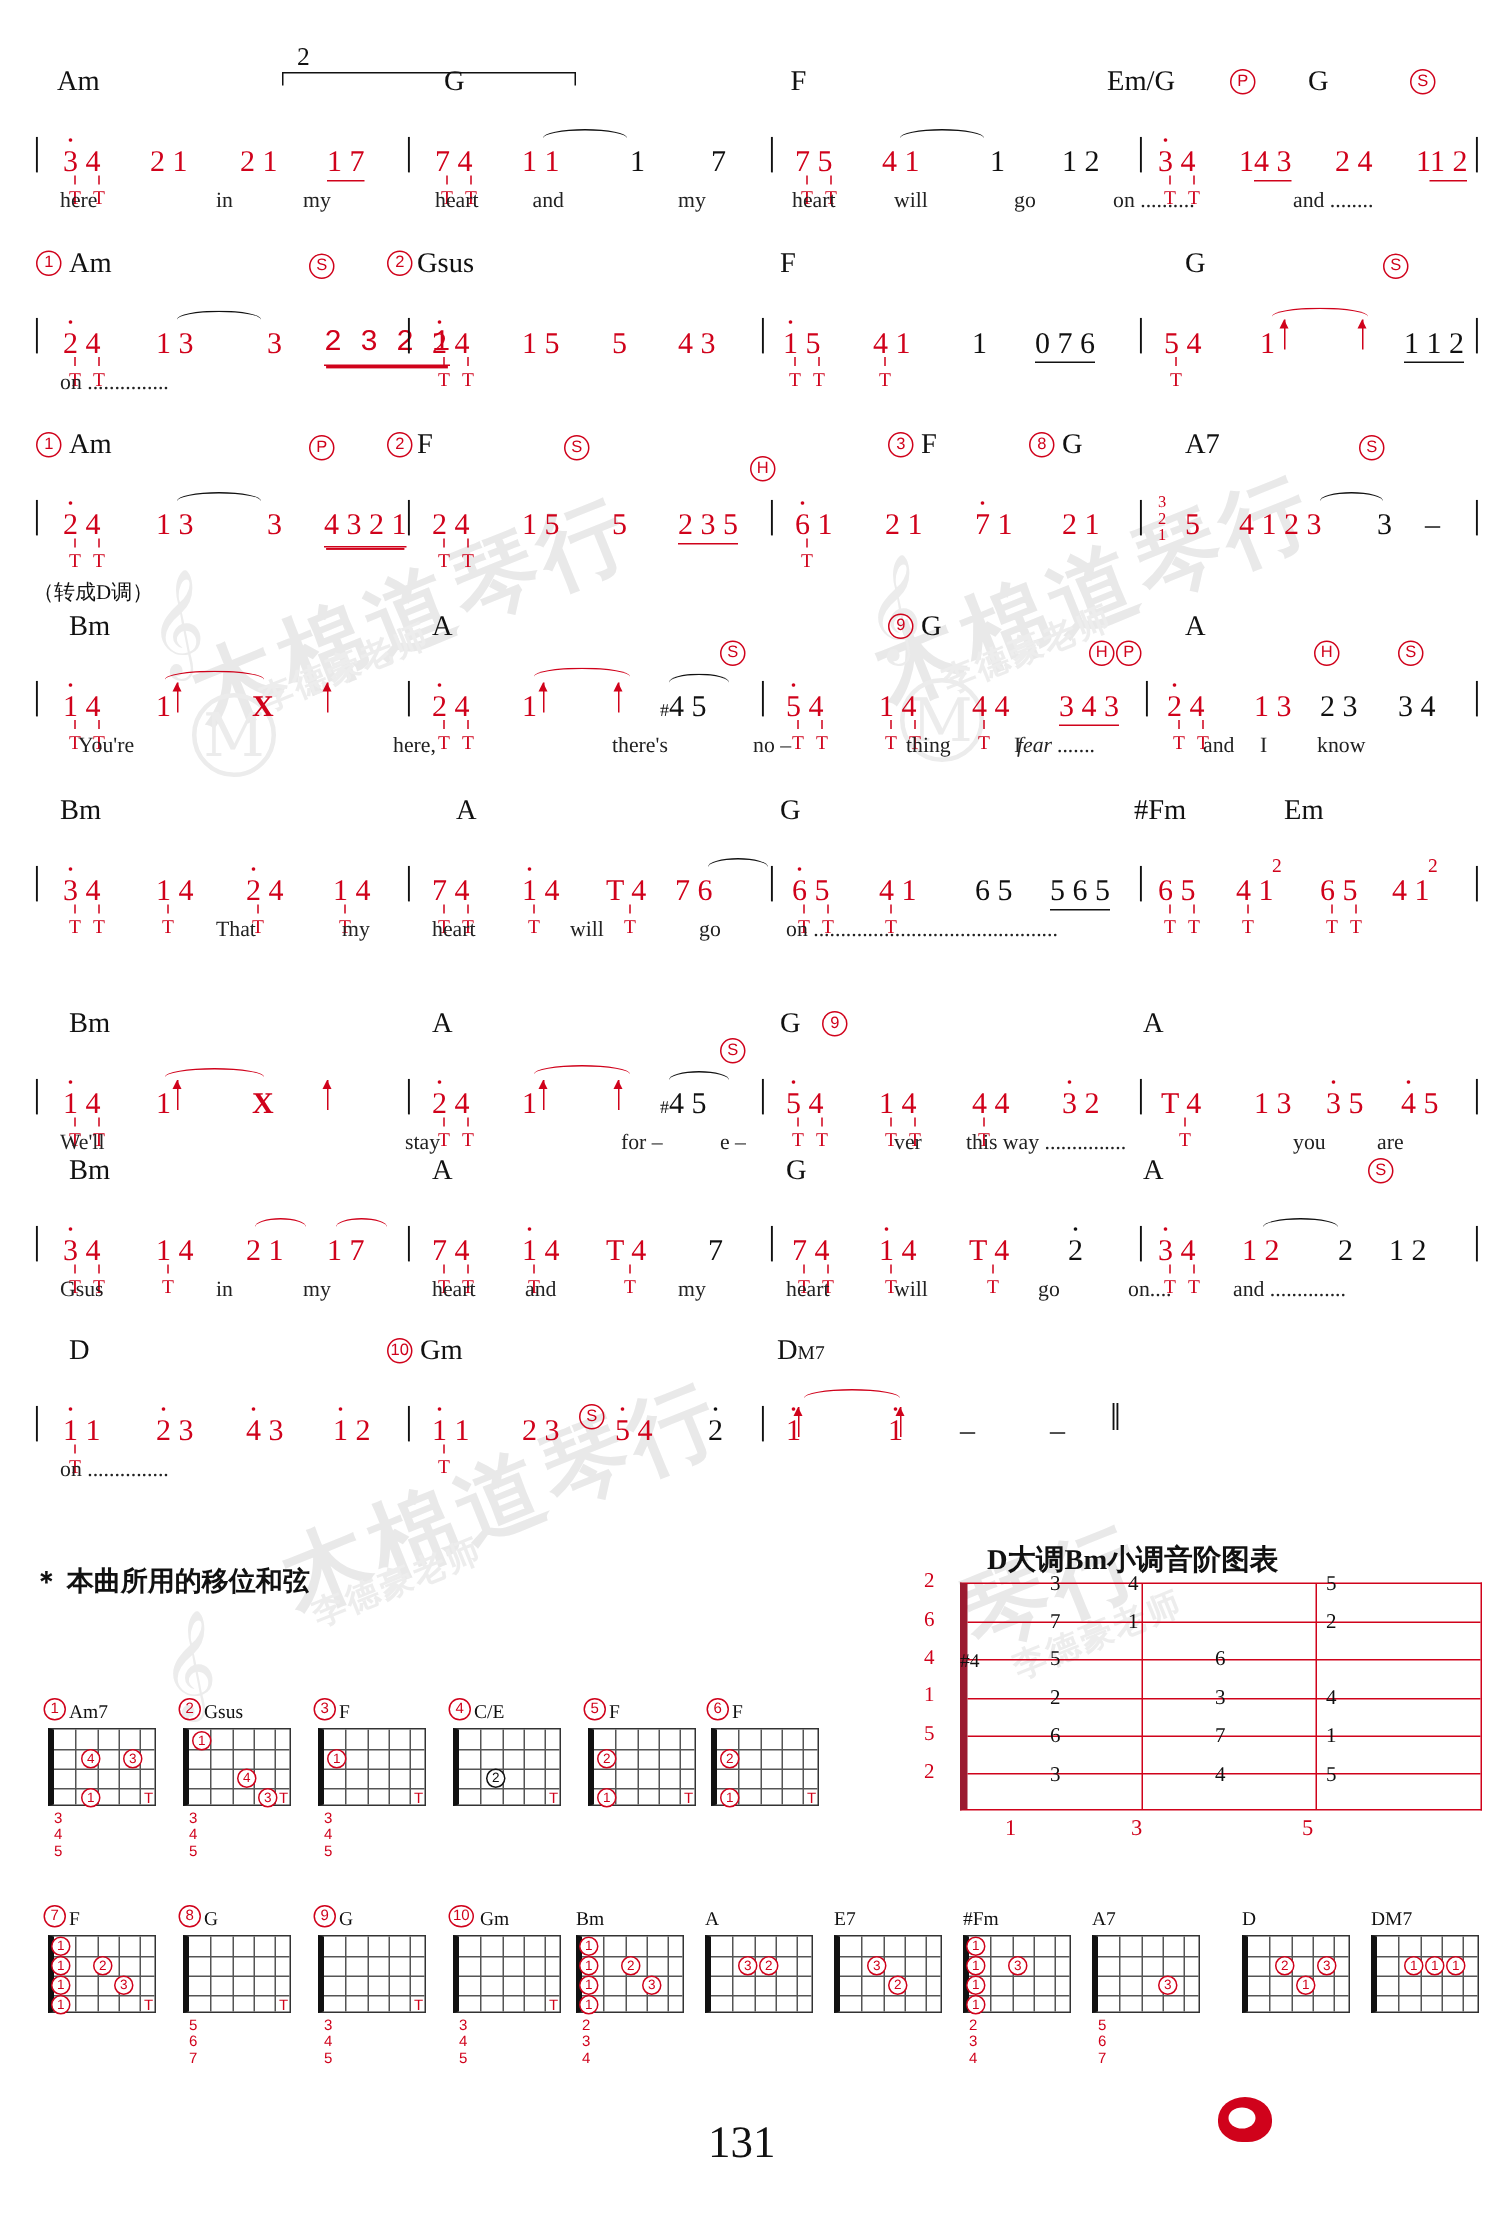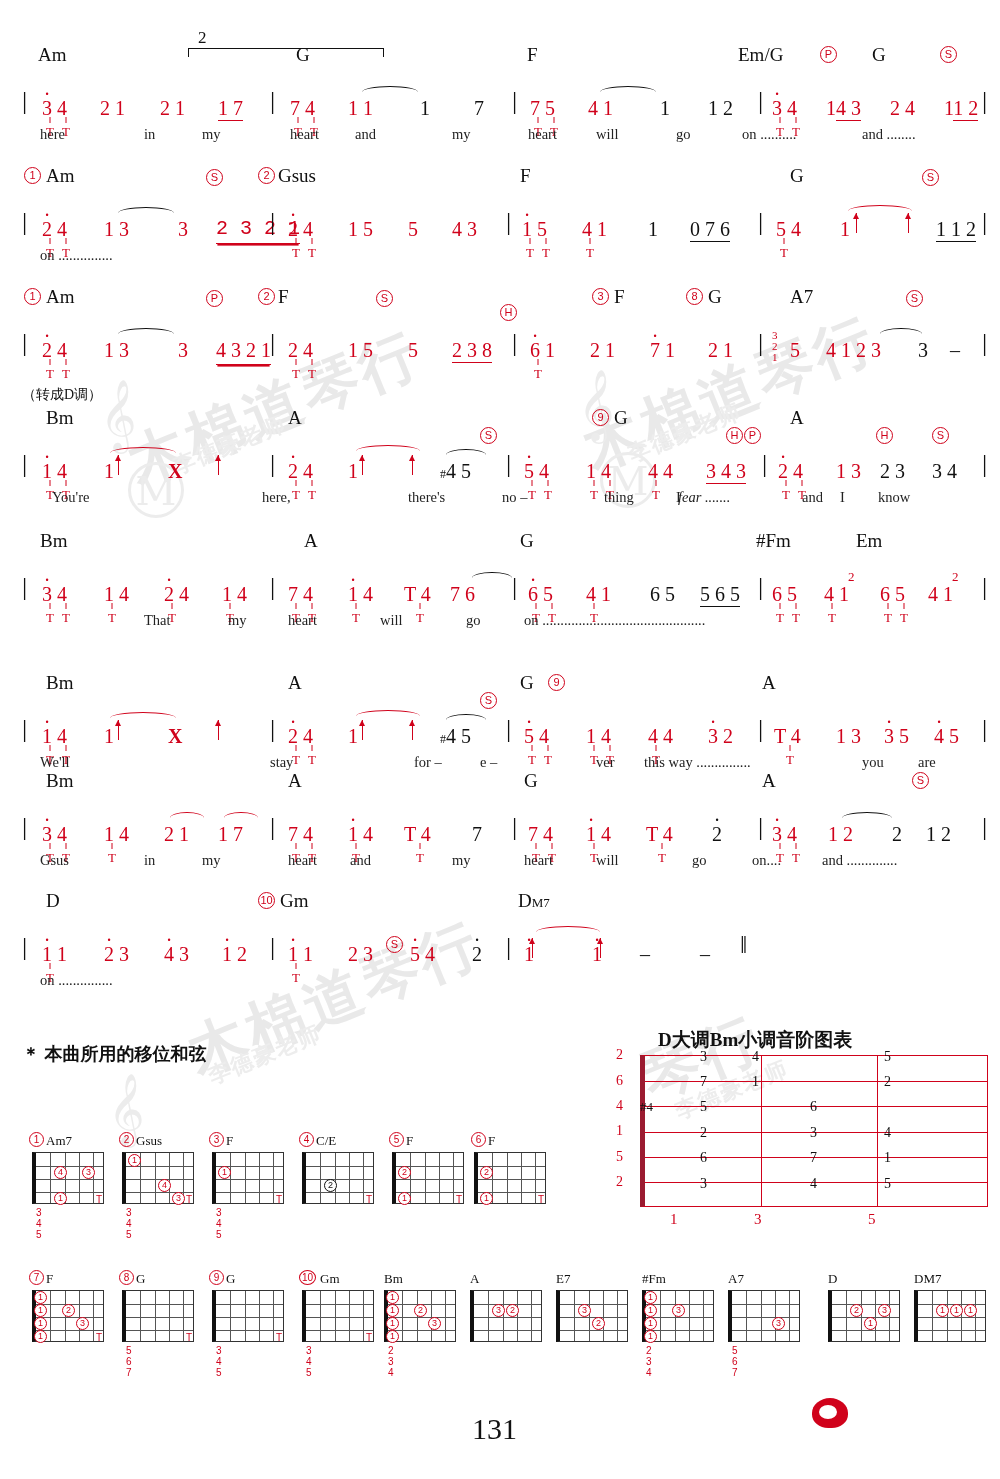--- a/index.html
+++ b/index.html
@@ -357,21 +357,21 @@
       <div class="slur" style="left:118px; top:20px; width:56px;"></div>
       <div class="tok red" style="left:178px; top:32px;">3</div>
       <div class="tok red" style="left:216px; top:32px;"><span class="under2">4 3 2 1</span></div>
 
       <div class="bar" style="left:270px; top:20px;">|</div>
       <div class="tok red" style="left:288px; top:32px;">2 4</div>
       <div class="tmark" style="left:292px; top:58px;">T</div>
       <div class="tmark" style="left:308px; top:58px;">T</div>
       <div class="tok red" style="left:348px; top:32px;">1 5</div>
       <div class="tok red" style="left:408px; top:32px;">5</div>
-      <div class="tok red" style="left:452px; top:32px;"><span class="under">2 3 8</span></div>
+      <div class="tok red" style="left:452px; top:32px;"><span class="under">2 3 5</span></div>
 
       <div class="bar" style="left:512px; top:20px;">|</div>
       <div class="tok red" style="left:530px; top:32px;"><span class="dotover">6</span> 1</div>
       <div class="tmark" style="left:534px; top:58px;">T</div>
       <div class="tok red" style="left:590px; top:32px;">2 1</div>
       <div class="tok red" style="left:650px; top:32px;"><span class="dotover">7</span> 1</div>
       <div class="tok red" style="left:708px; top:32px;">2 1</div>
 
       <div class="bar" style="left:758px; top:20px;">|</div>
       <div class="tok red" style="left:772px; top:22px; font-size:11px; line-height:11px;">3<br>2<br>1</div>

